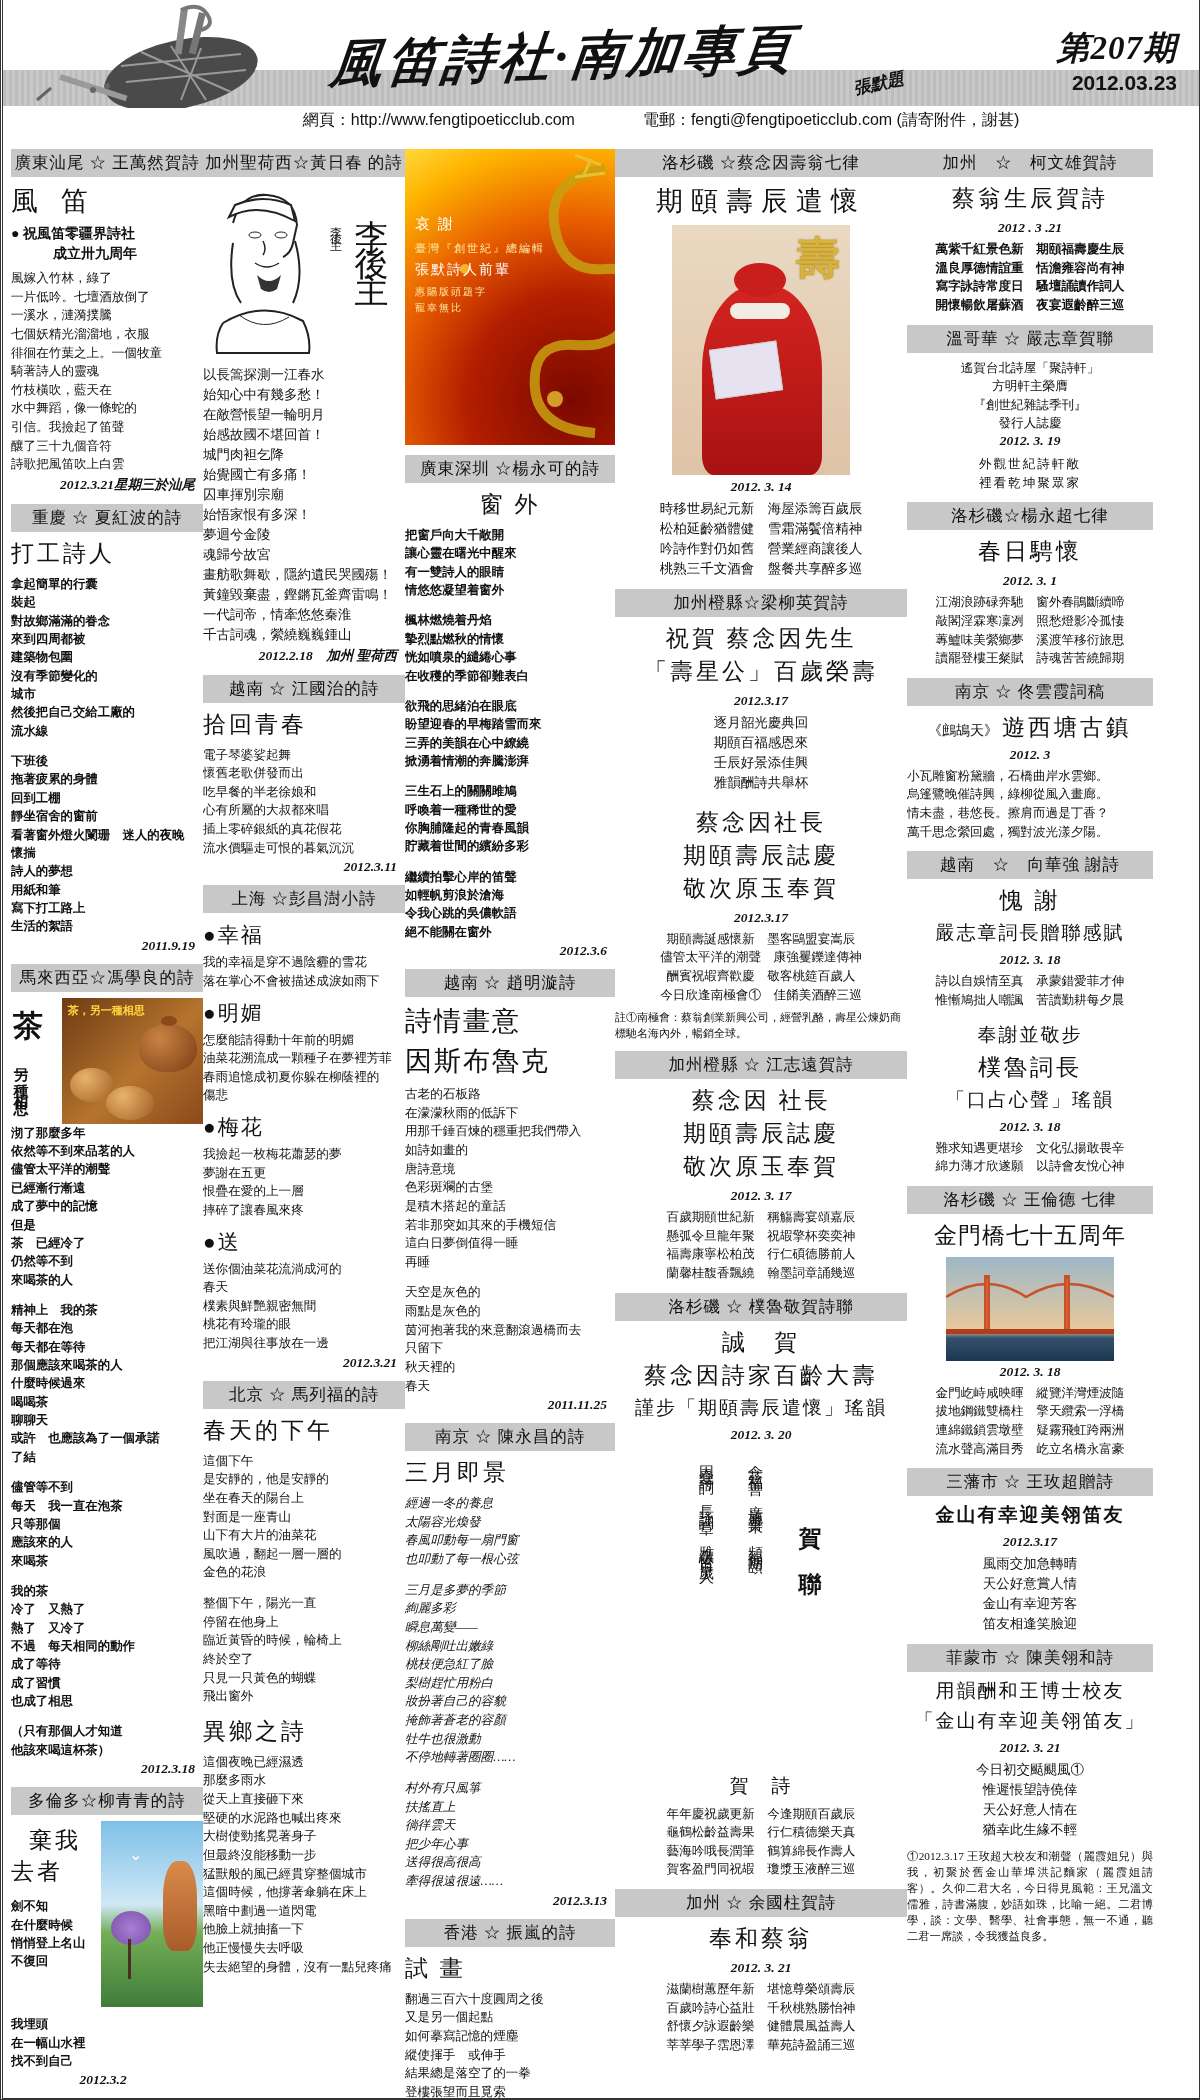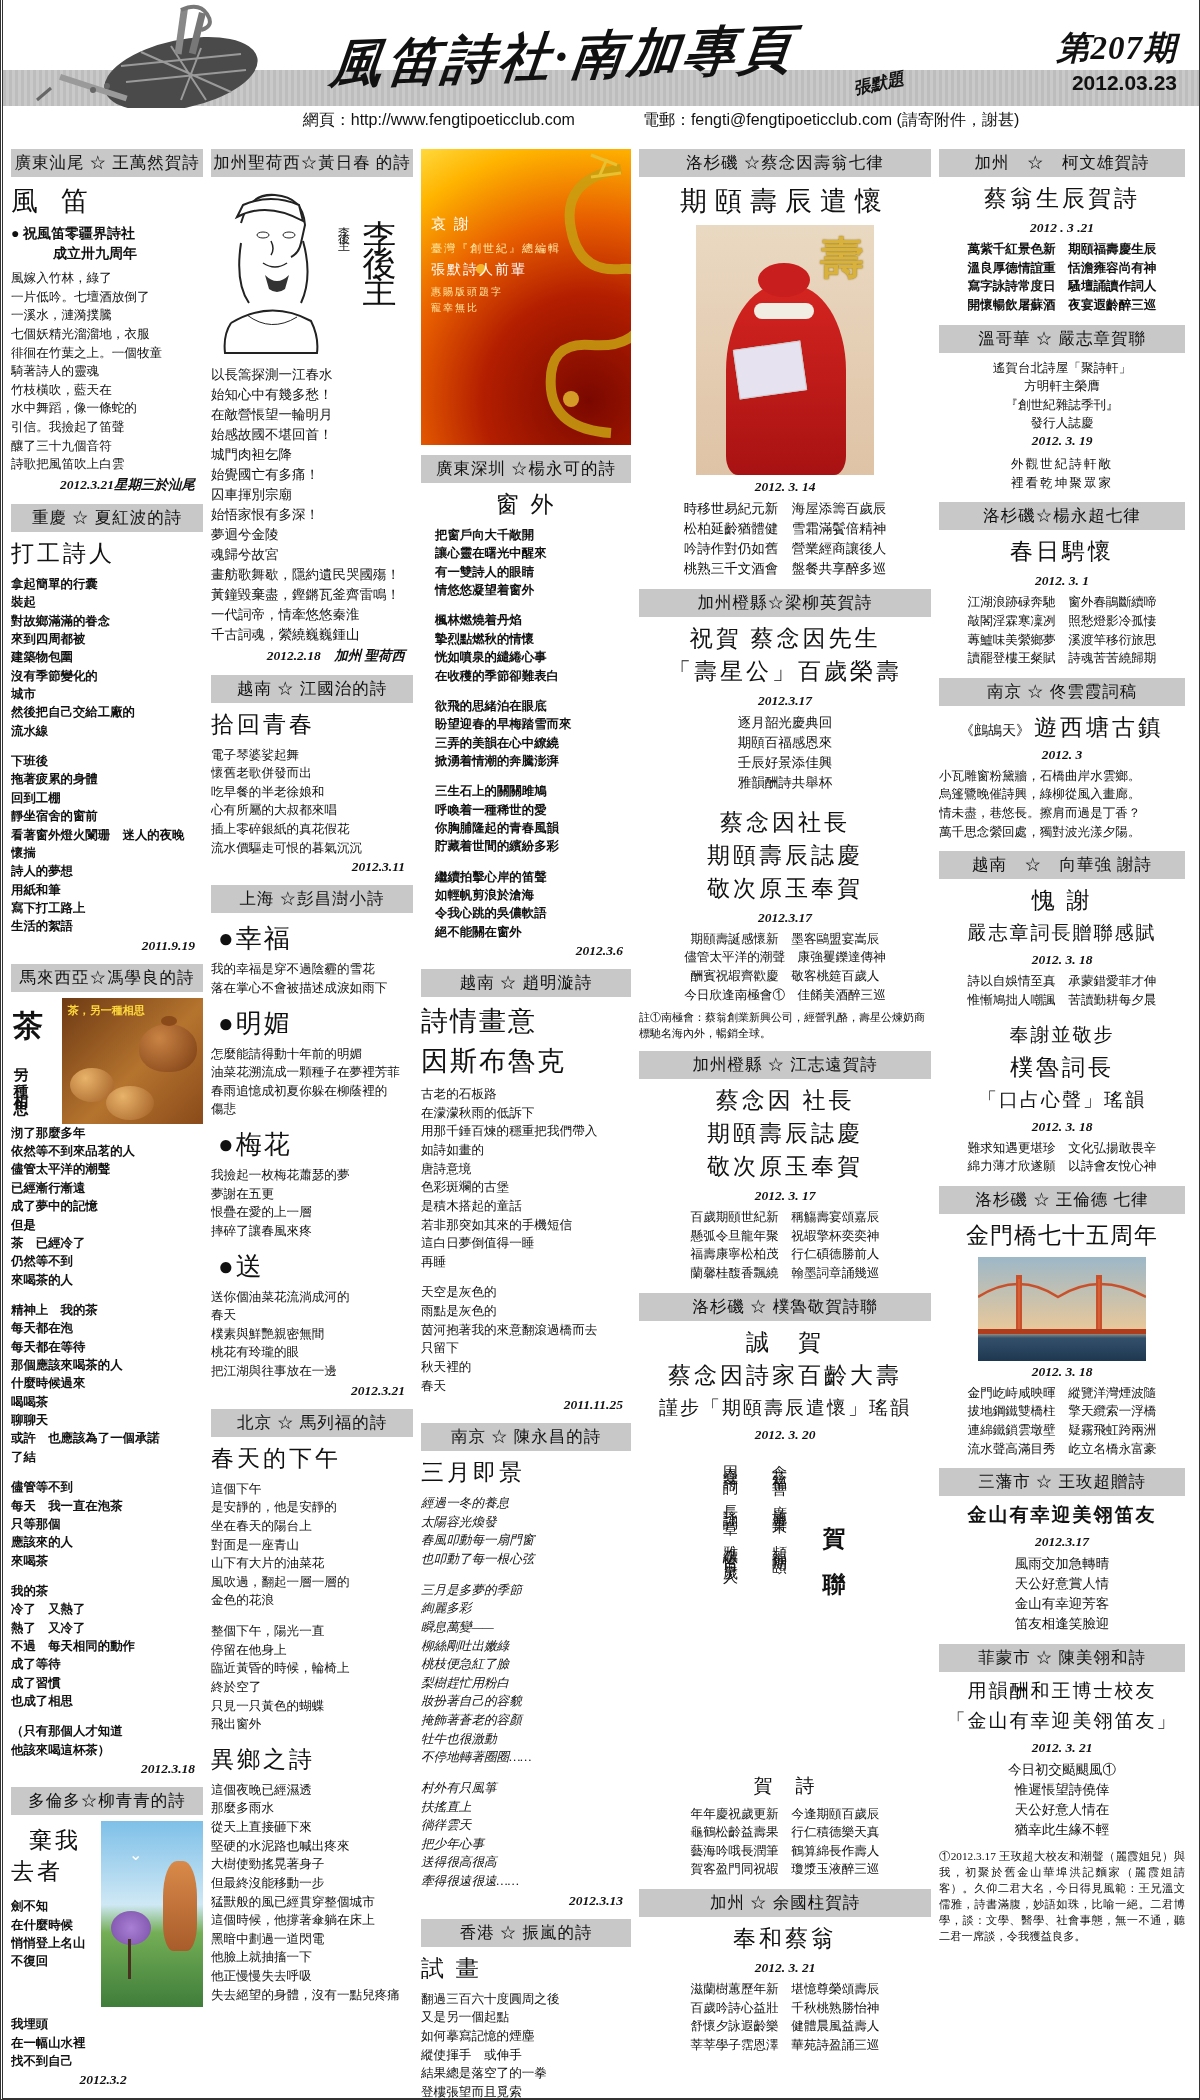--- a/index.html
+++ b/index.html
@@ -15,42 +15,42 @@
           font-size:52px;font-weight:900;letter-spacing:4px;
           transform:rotate(-2deg) skewX(-8deg);font-style:italic;}
   .signat{position:absolute;left:850px;top:72px;font-size:17px;font-weight:700;
           transform:rotate(-12deg);font-style:italic;}
   .issuebox{position:absolute;right:22px;top:26px;text-align:right;}
   .issue{font-size:33px;font-weight:900;font-style:italic;letter-spacing:1px;}
   .mdate{font-size:21px;font-weight:700;font-family:"Liberation Sans",sans-serif;}
   .contact{display:flex;justify-content:center;gap:68px;font-size:16px;padding:4px 0 2px 120px;
            font-family:"Liberation Sans",sans-serif;}
   
-  .cols{display:flex;gap:8px;padding:6px 6px 0 8px;align-items:flex-start;}
+  .cols{display:flex;padding:6px 6px 0 8px;align-items:flex-start;}
   .col{overflow:hidden;height:1960px;}
   .c1{width:192px;} .c2{width:202px;} .c3{width:210px;} .c4{width:292px;} .c5{width:246px;}
   .shead{background:#c8c8c8;text-align:center;font-size:16.5px;letter-spacing:1px;
          padding:3px 2px;margin:10px 0 6px 0;white-space:nowrap;}
   .pt{margin:4px 0 6px 0;font-weight:400;}
   .pt-xl{font-size:27px;letter-spacing:8px;}
   .pt-l{font-size:23px;letter-spacing:3px;}
   .pt-m{font-size:19px;letter-spacing:2px;}
   .bold{font-weight:700;}
   .ctr{text-align:center;}
   .ded{font-size:14px;font-weight:700;margin:2px 0;}
   .ded2{font-size:14px;font-weight:700;margin:0 0 6px 42px;}
   .lines .ln{font-size:12.6px;line-height:1.48;white-space:nowrap;}
   .lines .gap{height:12px;}
   .lines.sans .ln{font-family:"Liberation Sans","DejaVu Sans",sans-serif;font-weight:700;font-size:12.4px;}
   .lines.big .ln{font-size:13.5px;}
   .lines.ctr .ln{text-align:center;}
   .pdate{font-size:13.5px;font-weight:700;font-style:italic;text-align:right;margin:2px 8px 2px 0;}
   .pdate.ctr{text-align:center;margin:0 0 4px 0;}
   .note{font-size:11px;line-height:1.4;margin:6px 0;}
-  .mini-t{font-size:26px;letter-spacing:2px;margin:8px 0 4px 7px;}
+  .mini-t{font-size:21px;letter-spacing:2px;margin:8px 0 4px 0;}
   
   .imgbox{position:relative;overflow:hidden;}
   .teaimg{width:156px;height:126px;background:linear-gradient(135deg,#6e3a14,#b5742e 55%,#8a4a1a);
           margin-left:auto;}
   .teacap{position:absolute;left:6px;top:5px;color:#ffd93c;font-size:11px;font-weight:700;}
   .cup{position:absolute;border-radius:50%;background:radial-gradient(circle at 35% 30%,#e8b36a,#a05c22);}
   .pot{position:absolute;right:6px;top:26px;width:58px;height:48px;border-radius:50% 50% 45% 45%;
        background:radial-gradient(circle at 35% 30%,#c98344,#7a3c12);}
   .potlid{position:absolute;right:26px;top:18px;width:16px;height:10px;border-radius:50%;background:#8a4a1a;}
   .paintimg{width:102px;height:186px;background:linear-gradient(#7ec0e8,#cfe8f5 45%,#74ae56 60%,#3f7d3a);}
@@ -392,21 +392,21 @@
         </svg>
         <div class="dtxt t1">哀  謝</div>
         <div class="dtxt t2">臺灣『創世紀』總編輯</div>
         <div class="dtxt t3">張默詩人前輩</div>
         <div class="dtxt t4">惠賜版頭題字</div>
         <div class="dtxt t5">寵幸無比</div>
       </div>
       <section>
         <div class="shead">廣東深圳 ☆楊永可的詩</div>
         <div class="pt pt-l ctr">窗 外</div>
-        <div class="lines sans" style="margin-left:14px;">
+        <div class="lines sans" style="">
             <div class="ln">把窗戶向大千敞開</div>
             <div class="ln">讓心靈在曙光中醒來</div>
             <div class="ln">有一雙詩人的眼睛</div>
             <div class="ln">情悠悠凝望着窗外</div>
             <div class="gap"></div>
             <div class="ln">楓林燃燒着丹焰</div>
             <div class="ln">摯烈點燃秋的情懷</div>
             <div class="ln">恍如噴泉的繾綣心事</div>
             <div class="ln">在收穫的季節卻難表白</div>
             <div class="gap"></div>

